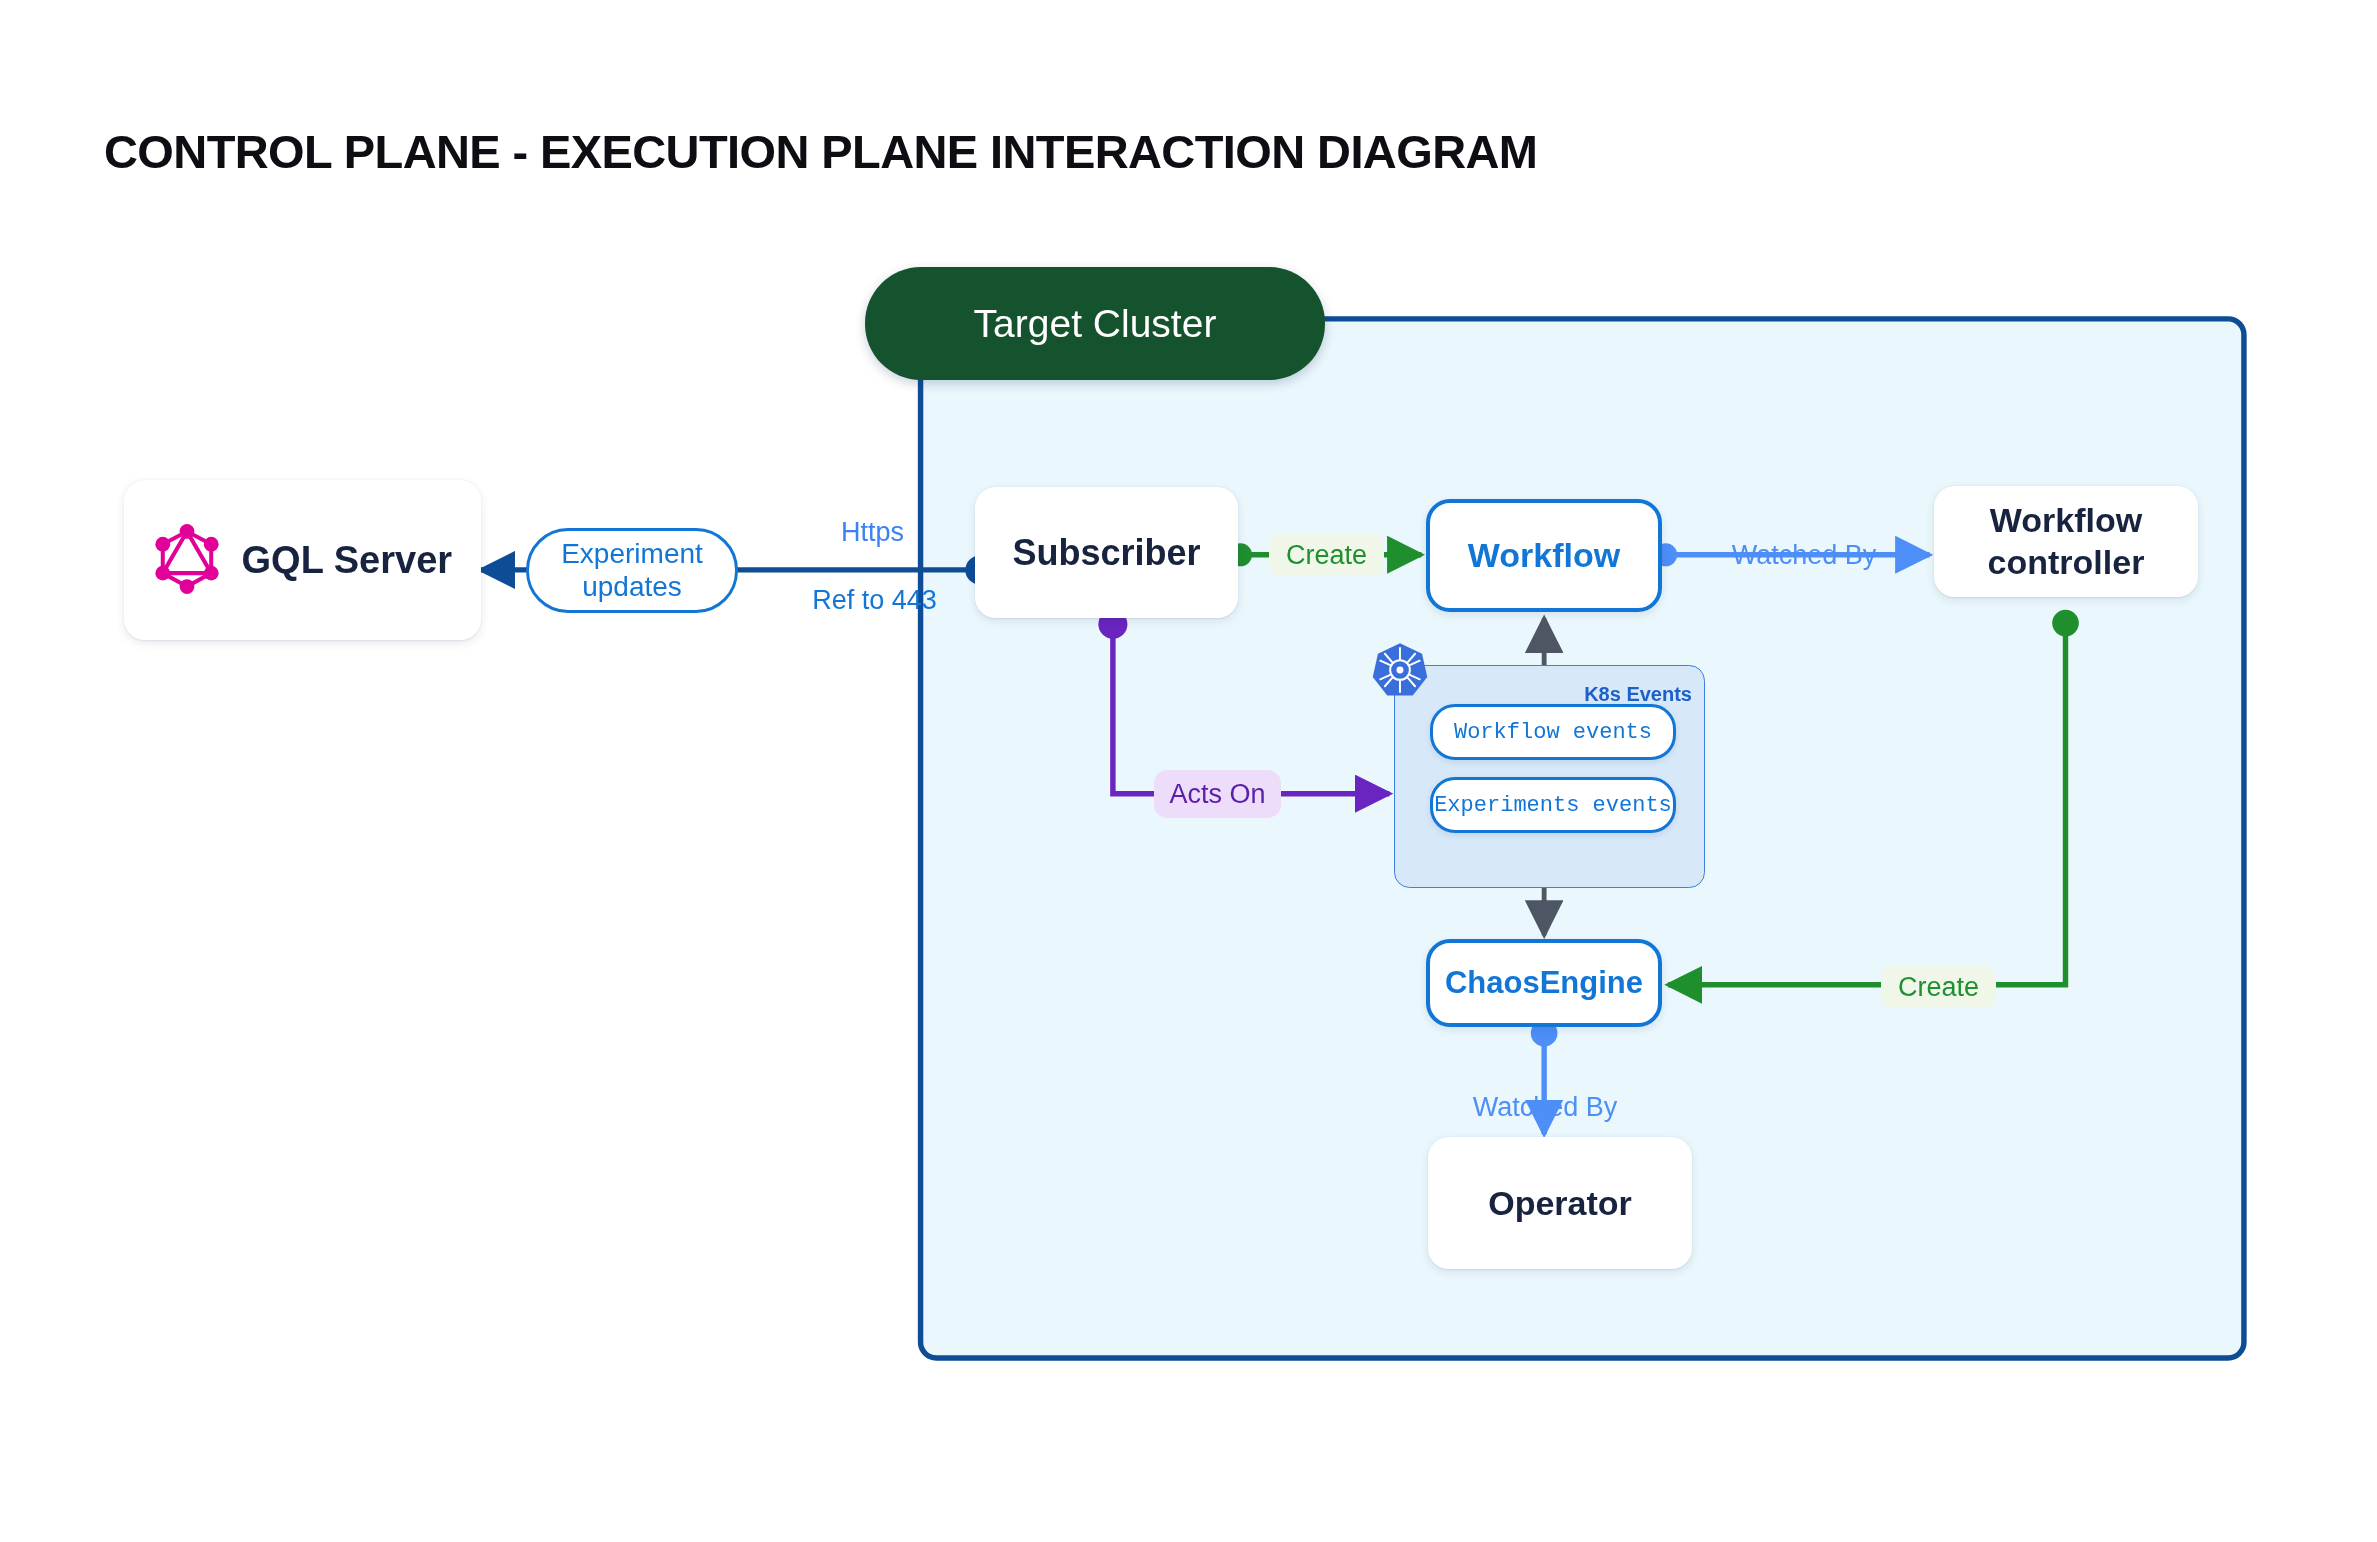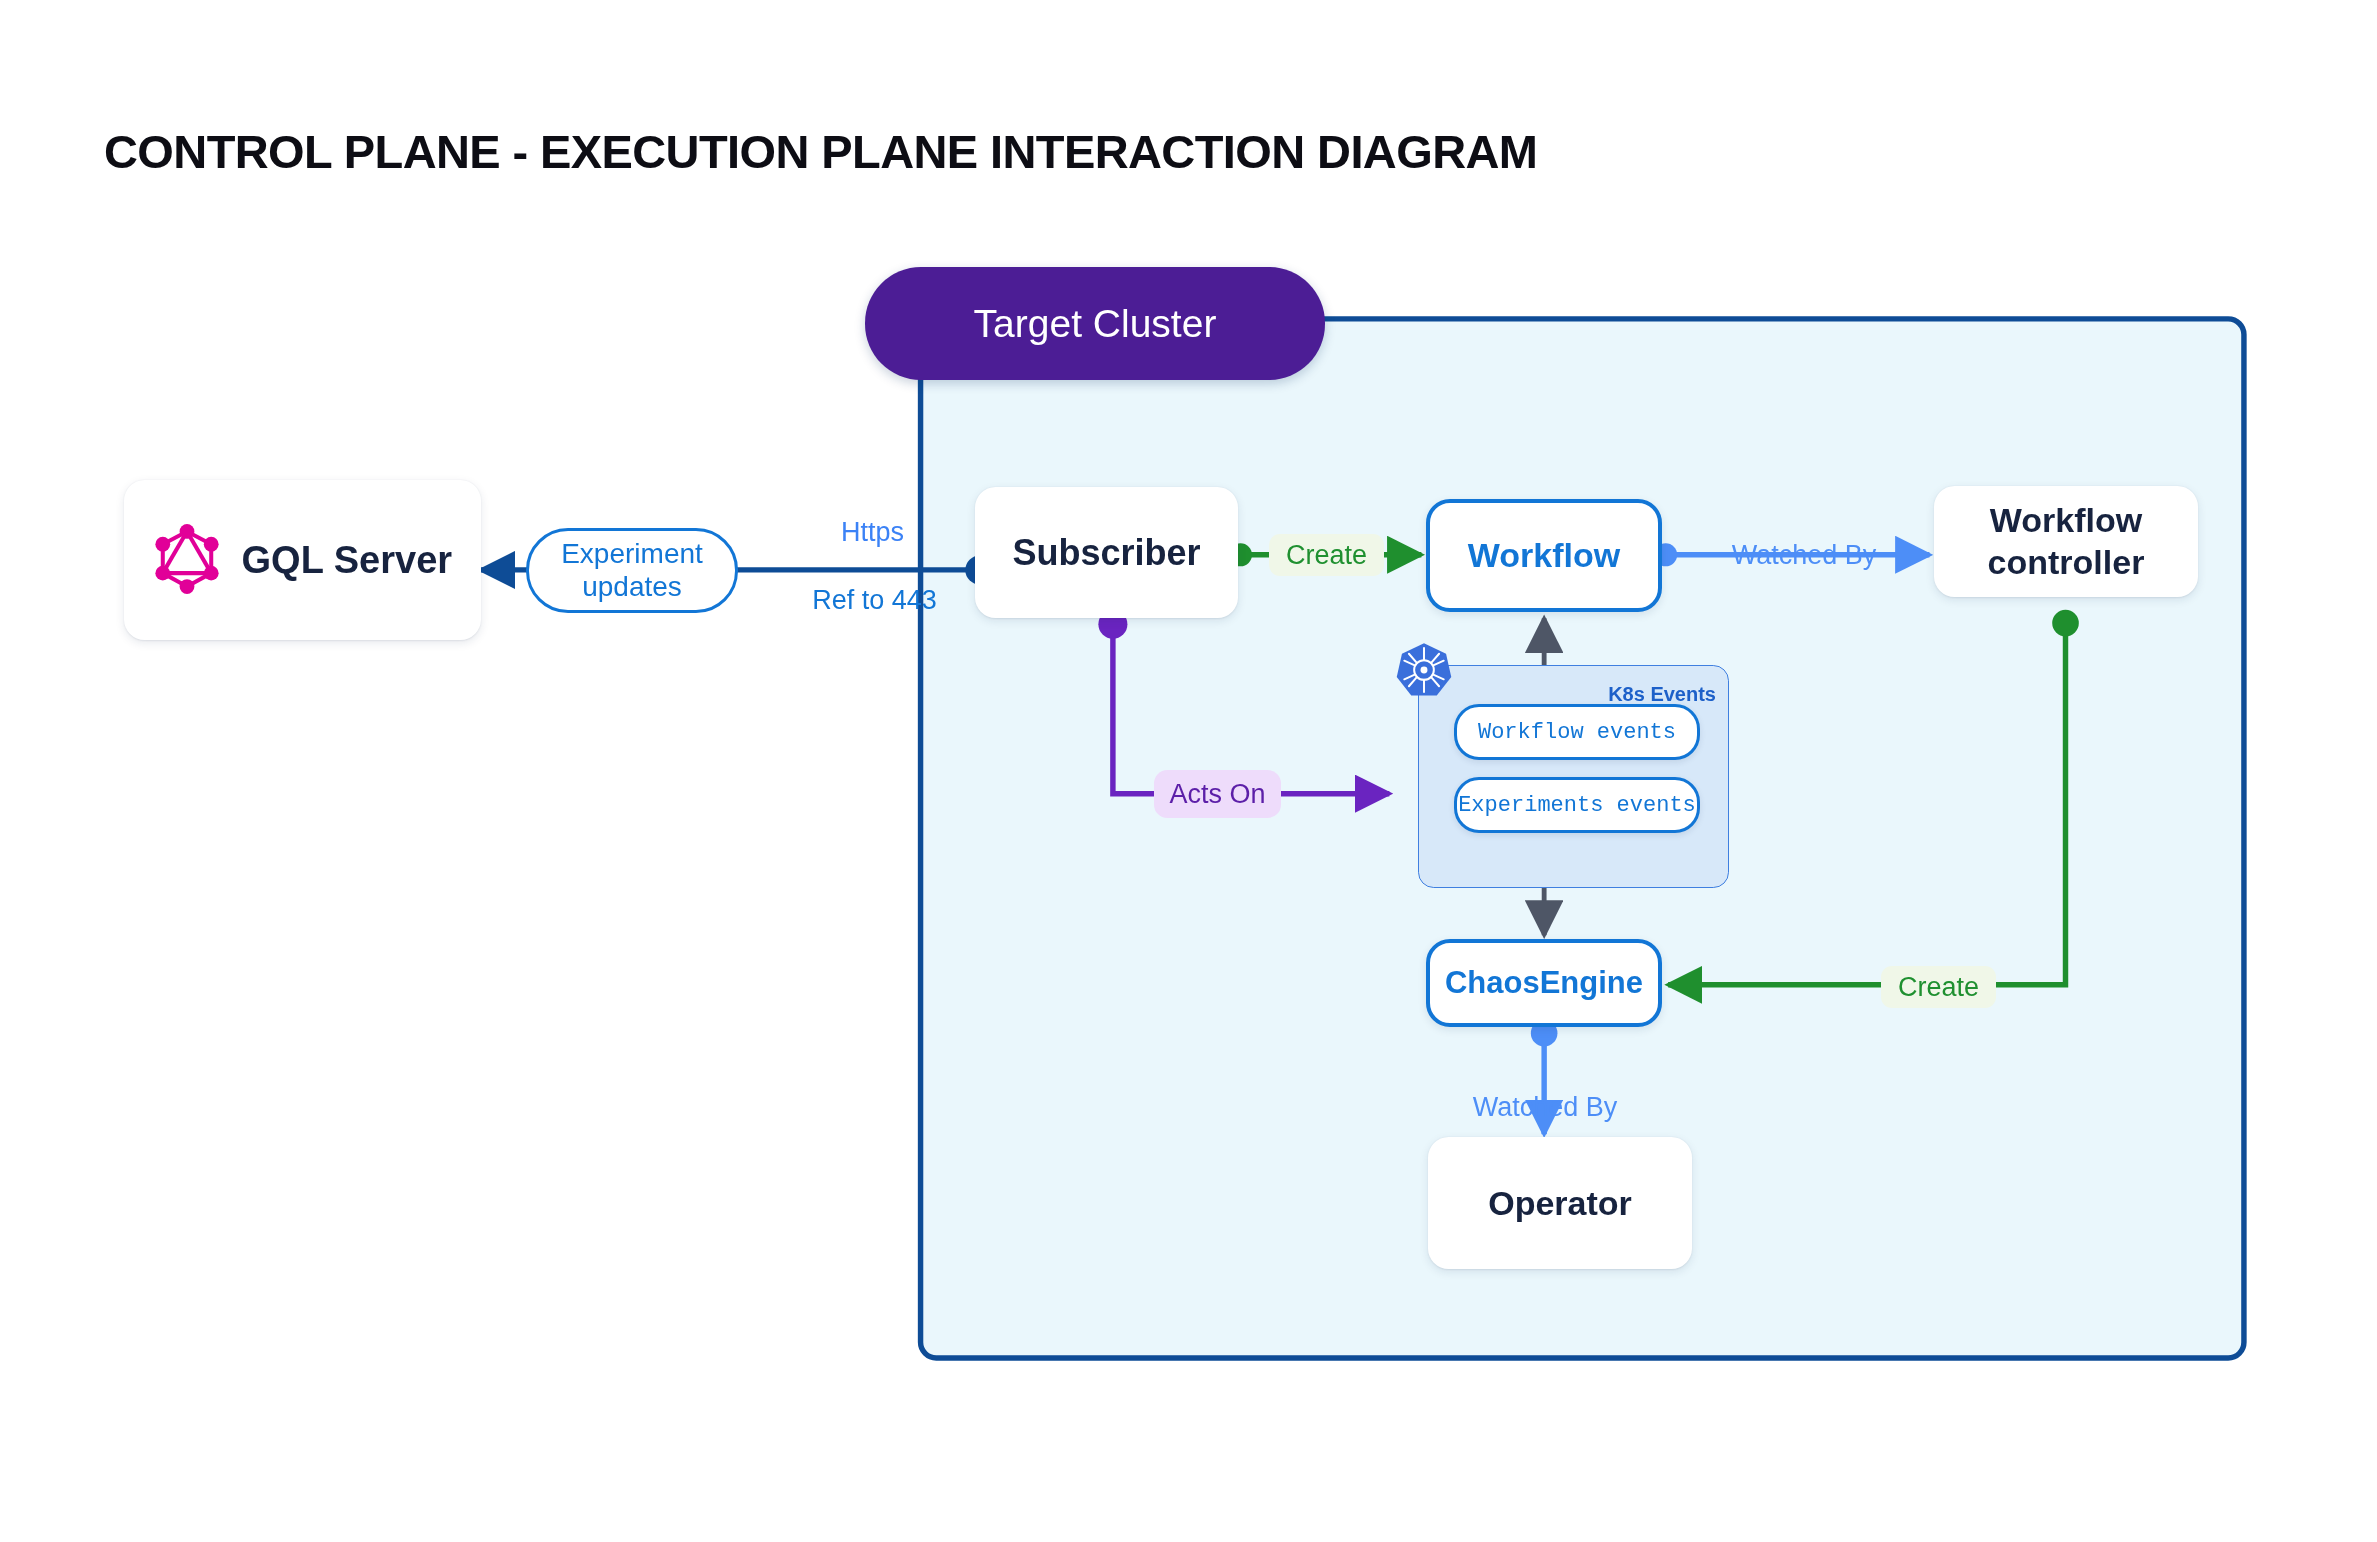--- a/index.html
+++ b/index.html
@@ -37,31 +37,31 @@
   #node-subscriber{ left:975px; top:487px; width:263px; height:131px; font-size:36px; }
   #node-workflow{ left:1426px; top:499px; width:236px; height:113px; font-size:34px; }
   #node-wfcontroller{ left:1934px; top:486px; width:264px; height:111px;
                       font-size:34px; line-height:1.22; }
   #node-chaosengine{ left:1426px; top:939px; width:236px; height:88px; font-size:31px; }
   #node-operator{ left:1428px; top:1137px; width:264px; height:132px; font-size:34px; }
 
   
   #cluster-pill{
     position:absolute; left:865px; top:267px; width:460px; height:113px;
-    border-radius:56px; background:#4c1d95;
+    border-radius:56px; background:#14532d;
     display:flex;align-items:center;justify-content:center;
     color:#ffffff; font-size:39px;
     box-shadow:0 3.6px 11px rgba(10,45,95,.22);
     z-index:5;
   }
 
   
   #k8s-group{
     position:absolute; left:1394px; top:665px; width:309px; height:221px;
-    background:#d7e8f9; border:1.8px solid #3f7fe0; border-radius:15.7px;margin-left:24px;
+    background:#d7e8f9; border:1.8px solid #3f7fe0; border-radius:15.7px;
   }
   #k8s-title{
     position:absolute; right:12px; top:17px;
     font-size:20px; font-weight:bold; color:#1d60c9;
   }
   #k8s-logo{ position:absolute; left:-24px; top:-25.4px; width:58px; height:58px; }
   .k8s-pill{
     position:absolute; left:35px; width:240px; height:50px;
     background:#ffffff; border:3.6px solid #1276d6; border-radius:25px;
     display:flex;align-items:center;justify-content:center;

